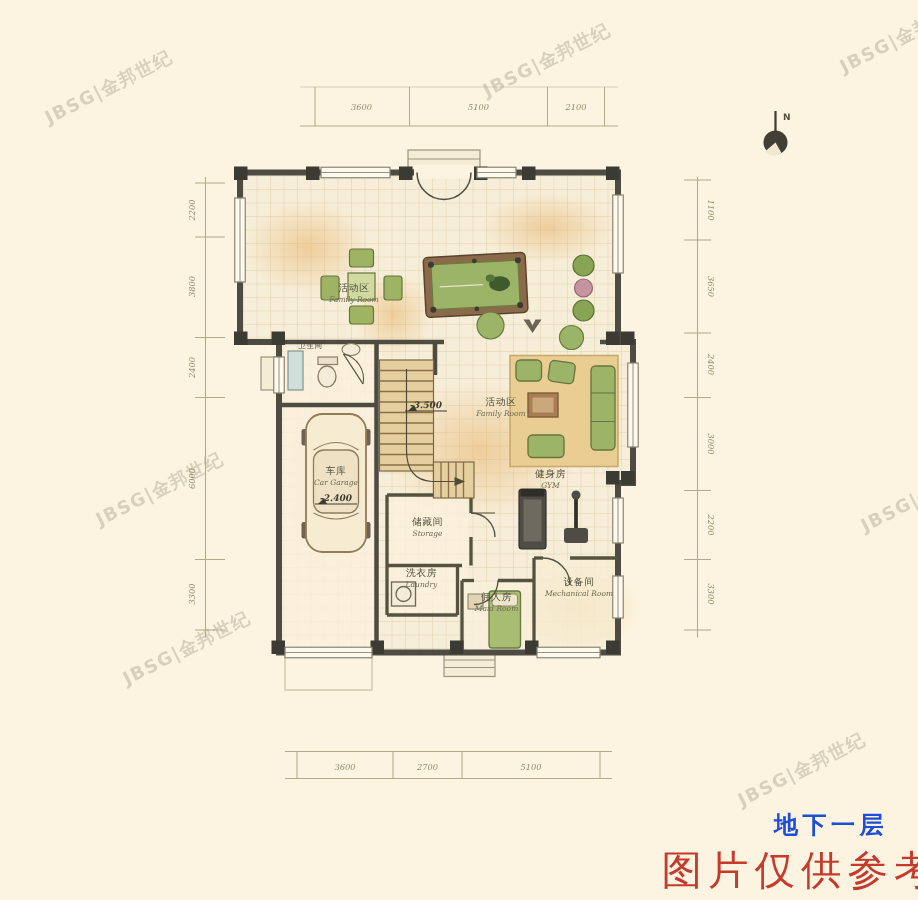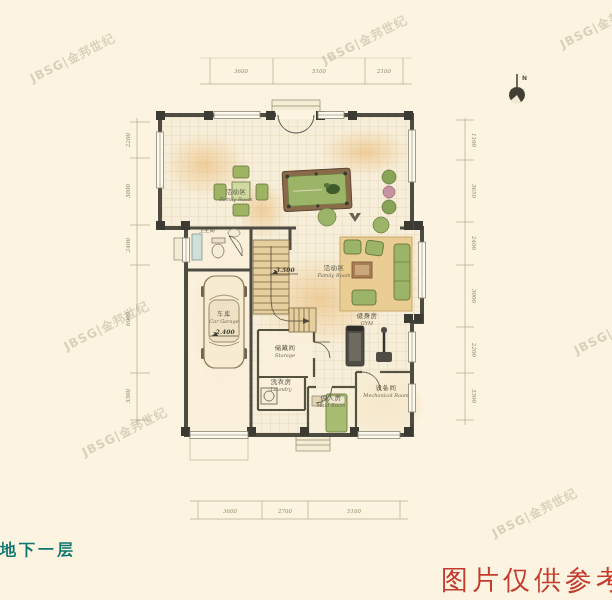--- a/index.html
+++ b/index.html
@@ -1,21 +1,21 @@
 <!DOCTYPE html>
 <html><head>
 <meta charset="utf-8">
 <style>
   html,body{margin:0;padding:0;background:#fcf4e0;}
   #canvas{position:relative;width:612px;height:600px;background:#fcf4e0;overflow:hidden;
           font-family:"DejaVu Sans",sans-serif;}
   .wm{position:absolute;font:700 12px "DejaVu Sans",sans-serif;color:rgba(170,158,135,.42);
       transform:rotate(-27deg);white-space:nowrap;letter-spacing:1px;pointer-events:none;}
-  .title{position:absolute;left:0;top:540px;width:592px;text-align:left;
-         font:700 16px "DejaVu Sans",sans-serif;color:#0f766e;letter-spacing:3px;}
+  .title{position:absolute;left:0;top:540px;width:592px;text-align:right;
+         font:700 16px "DejaVu Sans",sans-serif;color:#1d4ed8;letter-spacing:3px;}
   .stamp{position:absolute;left:441px;top:562px;font:400 27px "Liberation Serif",serif;
          color:#c43a2c;letter-spacing:4px;white-space:nowrap;}
   svg{position:absolute;left:0;top:0;}
   text{user-select:none;}
   .cn{font:6.5px "DejaVu Sans",sans-serif;fill:#4f4d3c;letter-spacing:.4px;}
   .en{font:italic 5px "DejaVu Serif",serif;fill:#6e6a52;}
   .lev{font:italic 600 6px "DejaVu Serif",serif;fill:#3f3d32;}
   .dim{font:italic 5.5px "DejaVu Serif",serif;fill:#948e6d;}
   .north-n{font:600 6px "DejaVu Sans",sans-serif;fill:#55503f;}
 </style>

